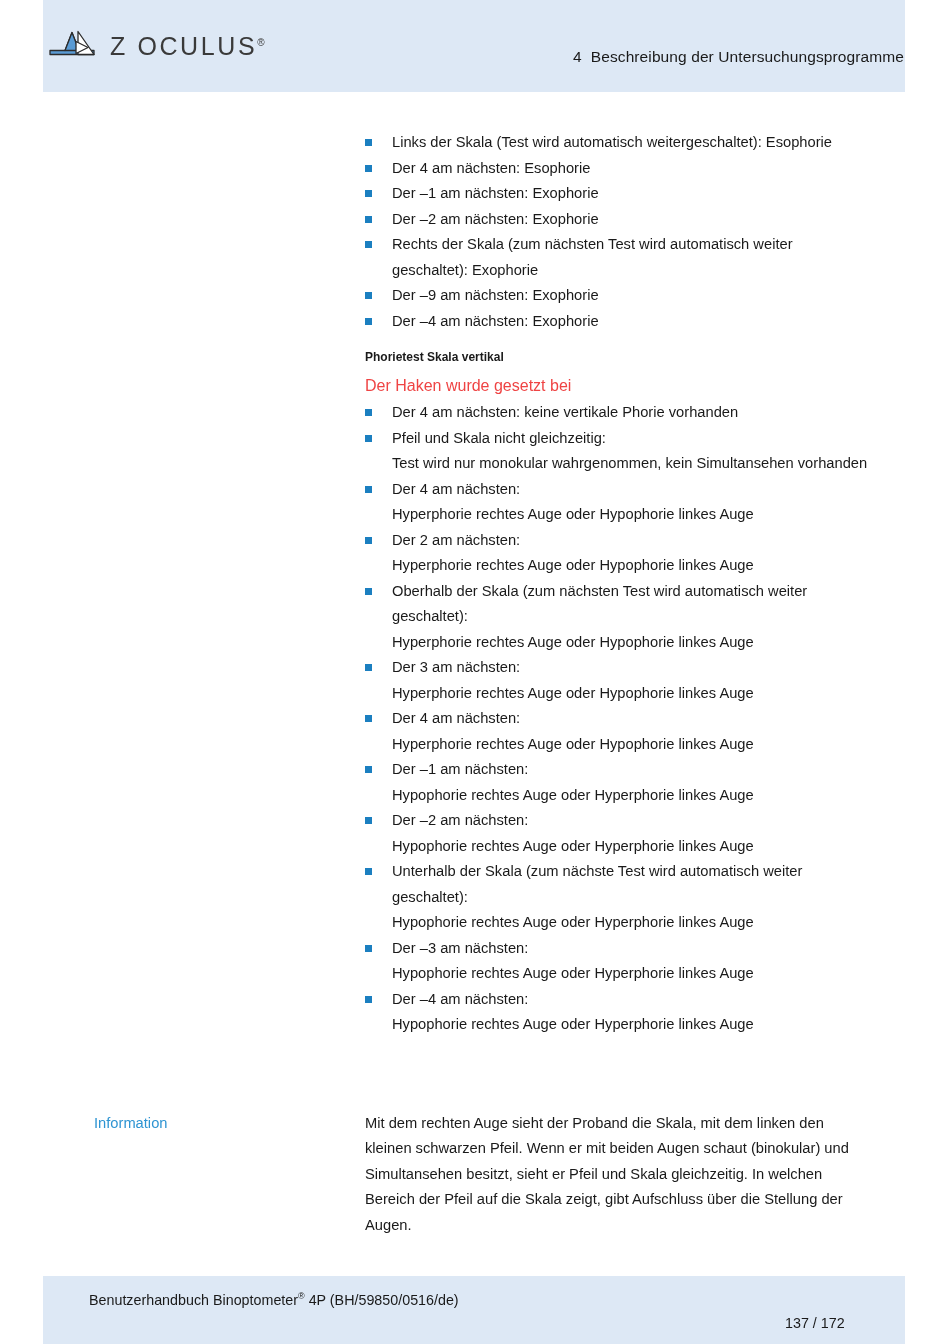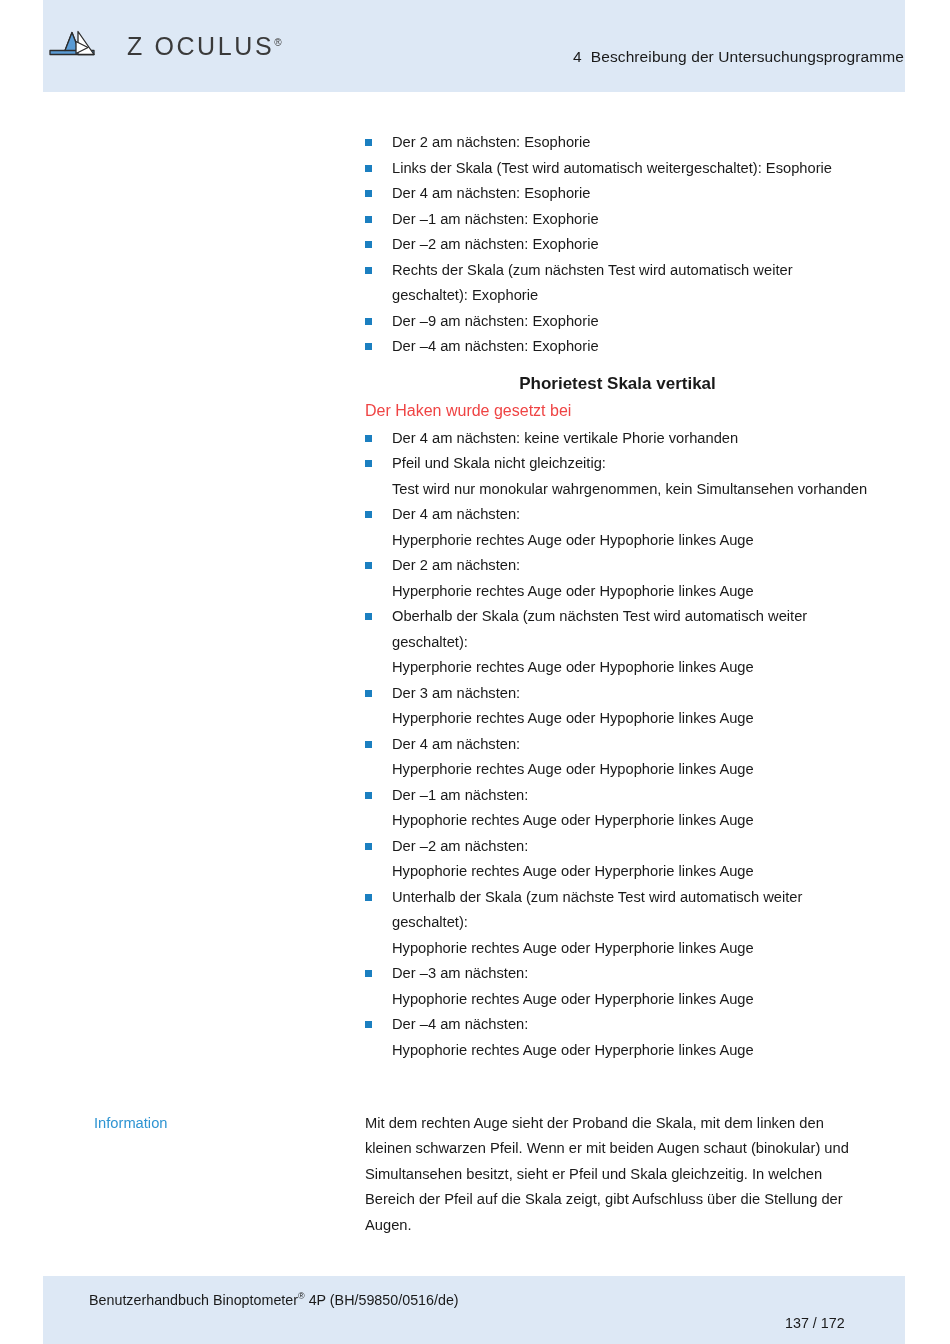--- a/index.html
+++ b/index.html
@@ -25,21 +25,21 @@
     width: 862px;
     height: 92px;
     background: #dde8f5;
   }
   .logo {
     position: absolute;
     left: 48px;
     top: 28px;
     display: flex;
     align-items: center;
-    gap: 23px;
+    gap: 6px;
   }
   .logo-mark {
     width: 56px;
     height: 34px;
     display: block;
   }
   .logo-word {
     font-family: "Liberation Sans", "DejaVu Sans", sans-serif;
     font-size: 25px;
     letter-spacing: 2.6px;
@@ -100,26 +100,25 @@
     top: 9px;
     width: 7px;
     height: 7px;
     background: #1b7fc0;
   }
   .bullet-item .sub {
     display: block;
   }
 
   .para-head {
-    font-size: 17px;
+    font-size: 12px;
     line-height: 25.5px;
     font-weight: bold;
     color: #1a1a1a;
     margin-top: 11px;
-    text-align: center;
   }
   .para-plain {
     font-size: 16px;
     line-height: 25.5px;
     color: #ef4444;
     margin-top: 2px;
     margin-bottom: 2px;
   }
 
   
@@ -193,21 +192,20 @@
 </div>
 
 <div class="header-title">
   <span class="chapnum">4</span><span>Beschreibung der Untersuchungsprogramme</span>
 </div>
 
 <div class="content">
   <div class="body-col">
 
     <ul class="bullet-list" id="list-horizontal">
-        <li class="bullet-item"><span class="sq"></span><span>Der 2 am nächsten: Esophorie</span></li>
         <li class="bullet-item"><span class="sq"></span><span>Links der Skala (Test wird automatisch weitergeschaltet): Esophorie</span></li>
         <li class="bullet-item"><span class="sq"></span><span>Der 4 am nächsten: Esophorie</span></li>
         <li class="bullet-item"><span class="sq"></span><span>Der –1 am nächsten: Exophorie</span></li>
         <li class="bullet-item"><span class="sq"></span><span>Der –2 am nächsten: Exophorie</span></li>
         <li class="bullet-item"><span class="sq"></span><span>Rechts der Skala (zum nächsten Test wird automatisch weiter geschaltet): Exophorie</span></li>
         <li class="bullet-item"><span class="sq"></span><span>Der –9 am nächsten: Exophorie</span></li>
         <li class="bullet-item"><span class="sq"></span><span>Der –4 am nächsten: Exophorie</span></li>
       </ul>
 
     <div class="para-head">Phorietest Skala vertikal</div>

